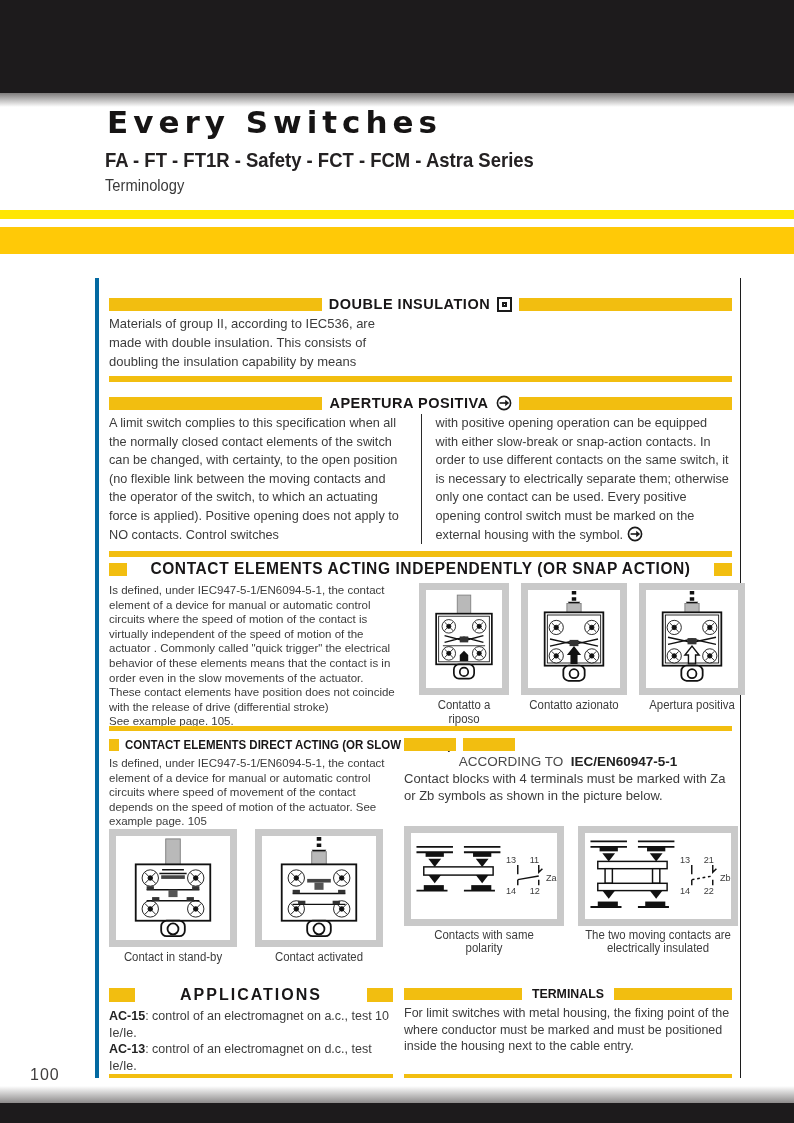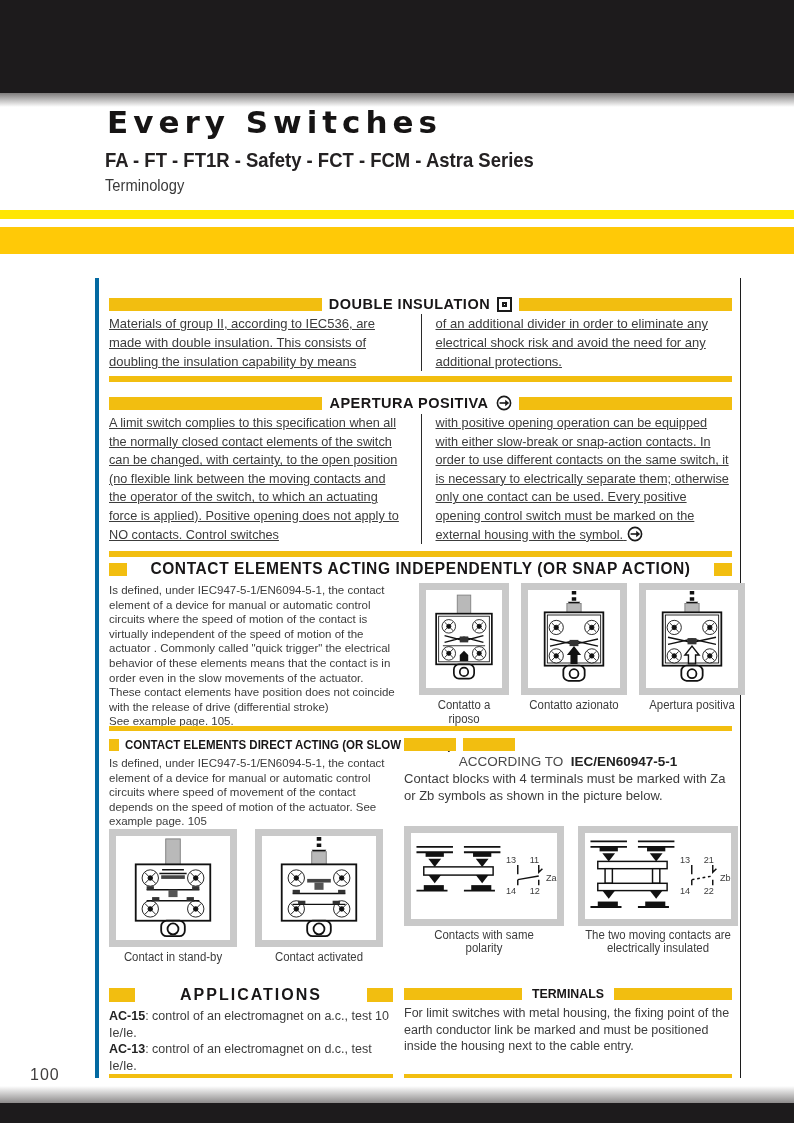--- a/index.html
+++ b/index.html
@@ -31,21 +31,21 @@
   
   .content{left:95px;top:278px;width:646px;height:800px;border-left:4px solid #0369a1;border-right:1px solid #1c1c1c;}
 
   .gbar{background:var(--gold);}
   .sec-head{display:flex;align-items:center;gap:7px;}
   .sec-head .bar{flex:1;height:13px;background:var(--gold);}
   .sec-head .t{font-weight:bold;color:#181617;font-size:14.5px;letter-spacing:.5px;white-space:nowrap;}
   .sq{width:18px;height:13px;background:var(--gold);flex:none;}
 
   .twocol{display:flex;font-size:13px;line-height:19px;color:#3c3c3c;}
-  .twocol .c{width:50%;text-decoration:underline;}
+  .twocol .c{width:50%;}
   .twocol .c.l{padding-right:14px;}
   .twocol .c.r{border-left:1px solid #2a2a2a;padding-left:14px;}
 
   
   .di-icon{width:15px;height:15px;border:2px solid #1a1a1a;display:inline-flex;align-items:center;justify-content:center;flex:none;}
   .di-icon i{display:block;width:5px;height:5px;border:2px solid #1a1a1a;}
   .po-icon{width:16px;height:16px;flex:none;display:inline-block;vertical-align:-3px;}
 
   .figbox{border:7px solid #c9c9c9;background:#fff;display:flex;align-items:center;justify-content:center;}
   .figcap{text-align:center;font-size:12px;color:#3c3c3c;margin-top:3px;transform:scaleX(.95);}
@@ -95,21 +95,20 @@
   <div class="abs sec-head" style="top:18px;left:10px;right:8px;">
     <div class="bar"></div>
     <span class="t">DOUBLE INSULATION</span>
     <span class="di-icon">
         <i></i>
       </span>
     <div class="bar"></div>
   </div>
   <div class="abs twocol" style="top:36px;left:10px;right:8px;">
     <div class="c l">Materials of group II, according to IEC536, are made with double insulation. This consists of doubling the insulation capability by means</div>
-    <div class="c r">of an additional divider in order to eliminate any electrical shock risk and avoid the need for any additional protections.</div>
   </div>
   <div class="abs gbar" style="top:98px;left:10px;right:8px;height:6px;"></div>
 
   <div class="abs sec-head" style="top:117px;left:10px;right:8px;">
     <div class="bar"></div>
     <span class="t">APERTURA POSITIVA</span>
     <svg class="po-icon" viewBox="0 0 16 16">
       <circle cx="8" cy="8" r="6.6" fill="none" stroke="#1a1a1a" stroke-width="1.6"></circle>
       <line x1="3.6" y1="8" x2="10.6" y2="8" stroke="#1a1a1a" stroke-width="1.6"></line>
       <polygon points="9.2,4.7 13.2,8 9.2,11.3" fill="#1a1a1a"></polygon>
@@ -401,20 +400,20 @@
         <div><b>AC-13</b><span>: control of an electromagnet on d.c., test Ie/Ie.</span></div>
       </div>
       <div class="abs gbar" style="left:0;right:0;bottom:0;height:4px;"></div>
     </div>
     <div class="abs" style="left:295px;top:0;right:0;height:92px;">
       <div class="term-head">
         <div class="bar"></div>
         <span class="t">TERMINALS</span>
         <div class="bar"></div>
       </div>
-      <div class="term-body">For limit switches with metal housing, the fixing point of the earth conductor link be marked and must be positioned inside the housing next to the cable entry.</div>
+      <div class="term-body">For limit switches with metal housing, the fixing point of the where conductor must be marked and must be positioned inside the housing next to the cable entry.</div>
       <div class="abs gbar" style="left:0;right:0;bottom:0;height:4px;"></div>
     </div>
   </div>
 
 </div>
 
 <div class="abs pagenum">100</div>
 
 </body></html>

